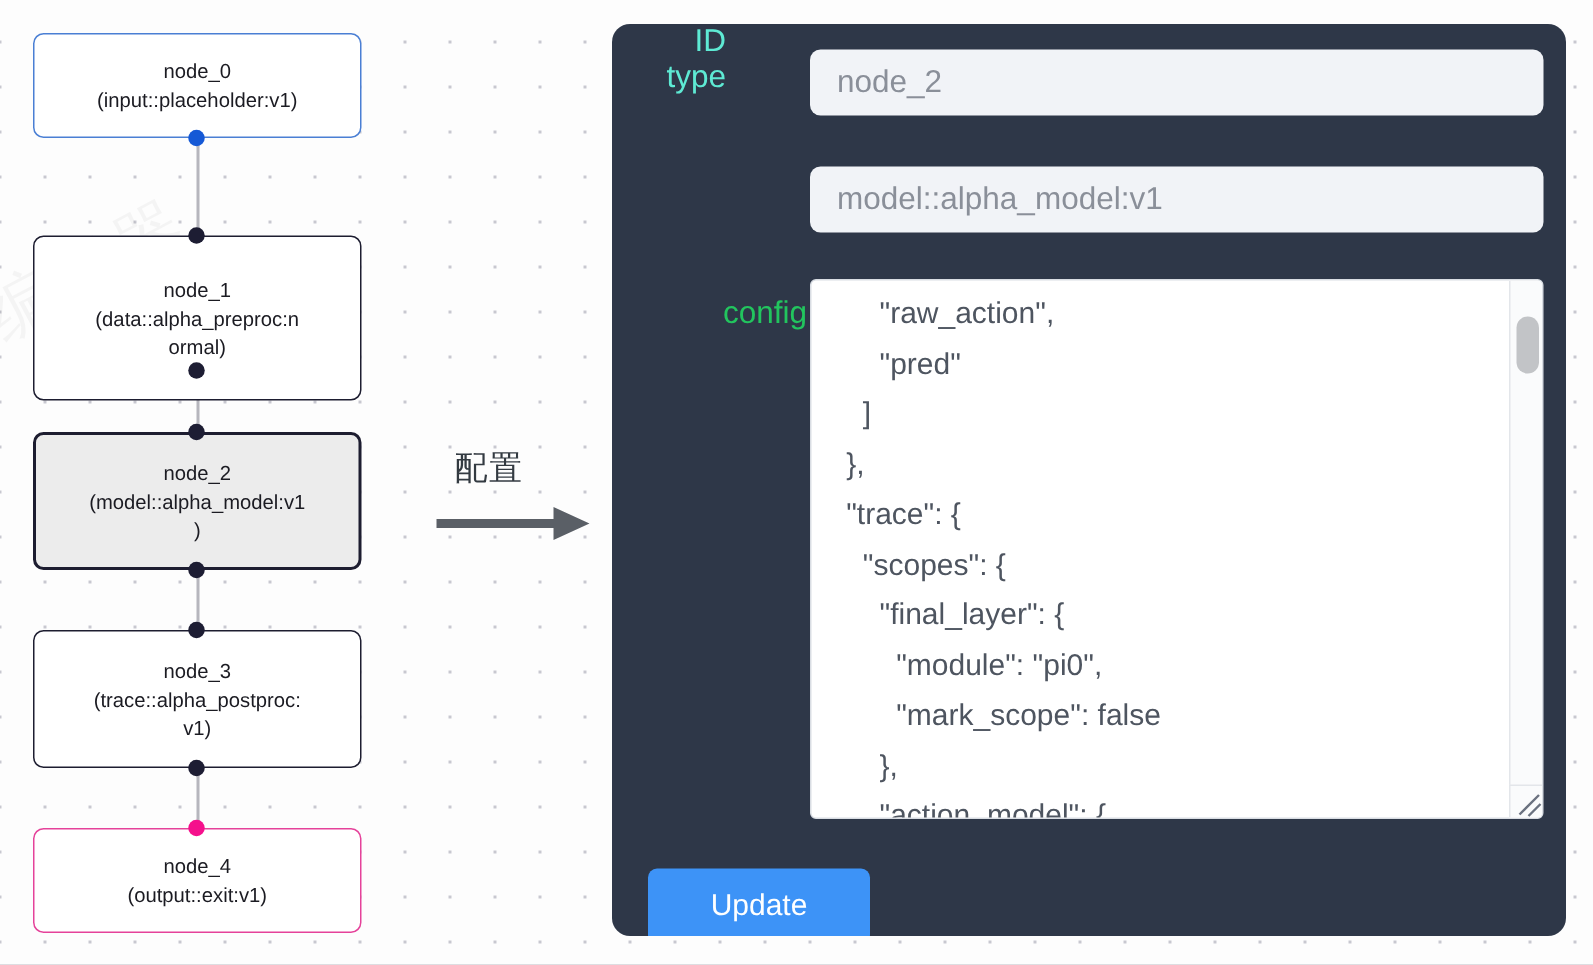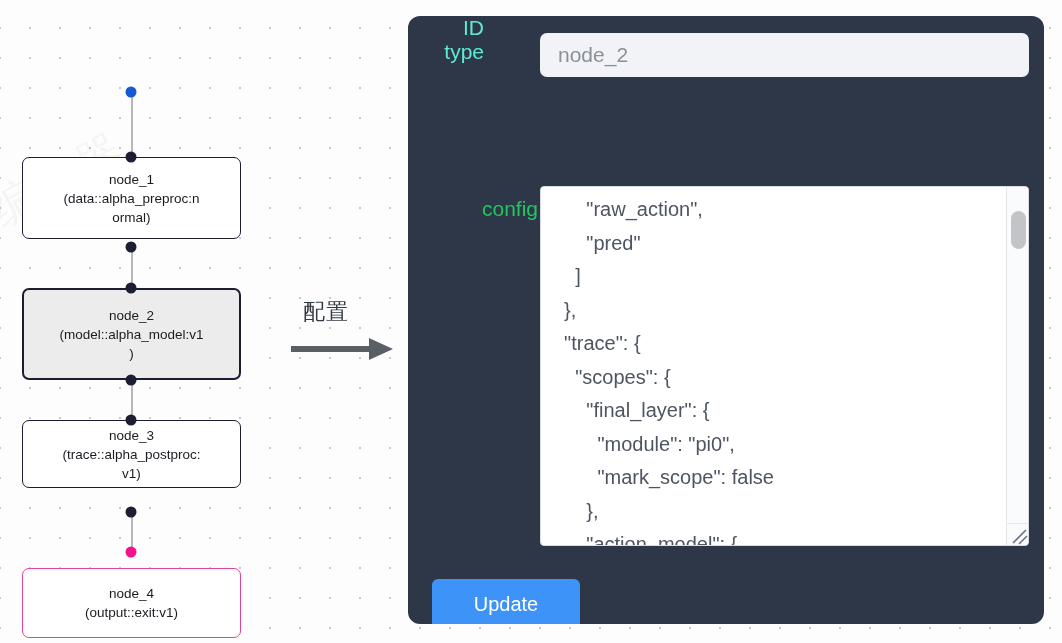--- a/index.html
+++ b/index.html
@@ -63,21 +63,20 @@
   .node .nline { display: block; }
   .node.selected {
     background: #ececec;
     border: 2px solid #1d1d30;
   }
   .node.input-node {
     border: 1.6px solid #4a7fd4;
   }
   .node.output-node {
     border: 1.6px solid #e5429a;
-    margin-top: 16px;
   }
 
   
   .handle {
     position: absolute;
     width: 11px;
     height: 11px;
     border-radius: 50%;
     background: #1d1d33;
     z-index: 6;
@@ -236,39 +235,43 @@
   <div id="canvas"></div>
 
   <div id="watermark-a">编辑器</div>
   <div id="watermark-b">编辑器</div>
 
   <div class="edge" style="left:131px; top:92px; height:66px;"></div>
   <div class="edge" style="left:131px; top:247px; height:42px;"></div>
   <div class="edge" style="left:131px; top:380px; height:41px;"></div>
   <div class="edge" style="left:131px; top:512px; height:41px;"></div>
 
+  <div class="node input-node" style="left:22px; top:22px; width:219px; height:70px;">
+    <span class="nline">node_0</span>
+    <span class="nline">(input::placeholder:v1)</span>
+  </div>
   <div class="handle blue" style="left:131px; top:92px;"></div>
 
-  <div class="node" style="left:22px; top:157px; width:219px; height:82px;">
+  <div class="node" style="left:22px; top:157px; width:219px; height:110px;">
     <span class="nline">node_1</span>
     <span class="nline">(data::alpha_preproc:n</span>
     <span class="nline">ormal)</span>
   </div>
   <div class="handle" style="left:131px; top:157px;"></div>
   <div class="handle" style="left:131px; top:247px;"></div>
 
   <div class="node selected" style="left:22px; top:288px; width:219px; height:92px;">
     <span class="nline">node_2</span>
     <span class="nline">(model::alpha_model:v1</span>
     <span class="nline">)</span>
   </div>
   <div class="handle" style="left:131px; top:288px;"></div>
   <div class="handle" style="left:131px; top:380px;"></div>
 
-  <div class="node" style="left:22px; top:420px; width:219px; height:68px;">
+  <div class="node" style="left:22px; top:420px; width:219px; height:92px;">
     <span class="nline">node_3</span>
     <span class="nline">(trace::alpha_postproc:</span>
     <span class="nline">v1)</span>
   </div>
   <div class="handle" style="left:131px; top:420px;"></div>
   <div class="handle" style="left:131px; top:512px;"></div>
 
   <div class="node output-node" style="left:22px; top:552px; width:219px; height:70px;">
     <span class="nline">node_4</span>
     <span class="nline">(output::exit:v1)</span>
@@ -281,20 +284,21 @@
       <path d="M2,17 L80,17 L80,9 L104,20 L80,31 L80,23 L2,23 Z" fill="#5a5f66"></path>
     </svg>
   </div>
 
   <div id="panel">
 
     <div id="id-label" class="field-label">ID</div>
     <input id="id-input" class="field-input" type="text" placeholder="node id" value="node_2" style="">
 
     <div id="type-label" class="field-label">type</div>
+    <input id="type-input" class="field-input" type="text" placeholder="node type" value="model::alpha_model:v1" style="">
 
     <div id="config-label" class="field-label" style="text-align:right;">config</div>
 
     <div id="config-box">
       <textarea id="config-text" spellcheck="false" placeholder="config json" style="">      "raw_action",
       "pred"
     ]
   },
   "trace": {
     "scopes": {

